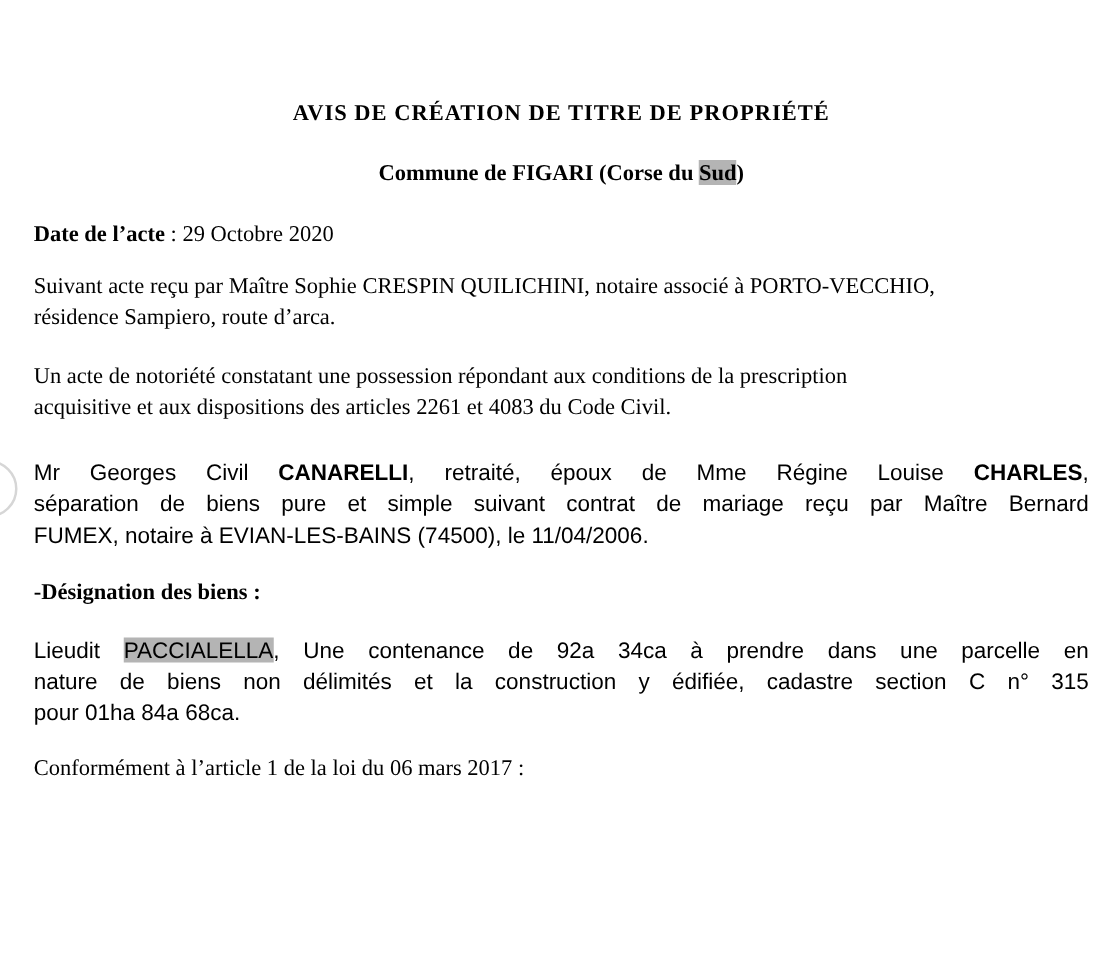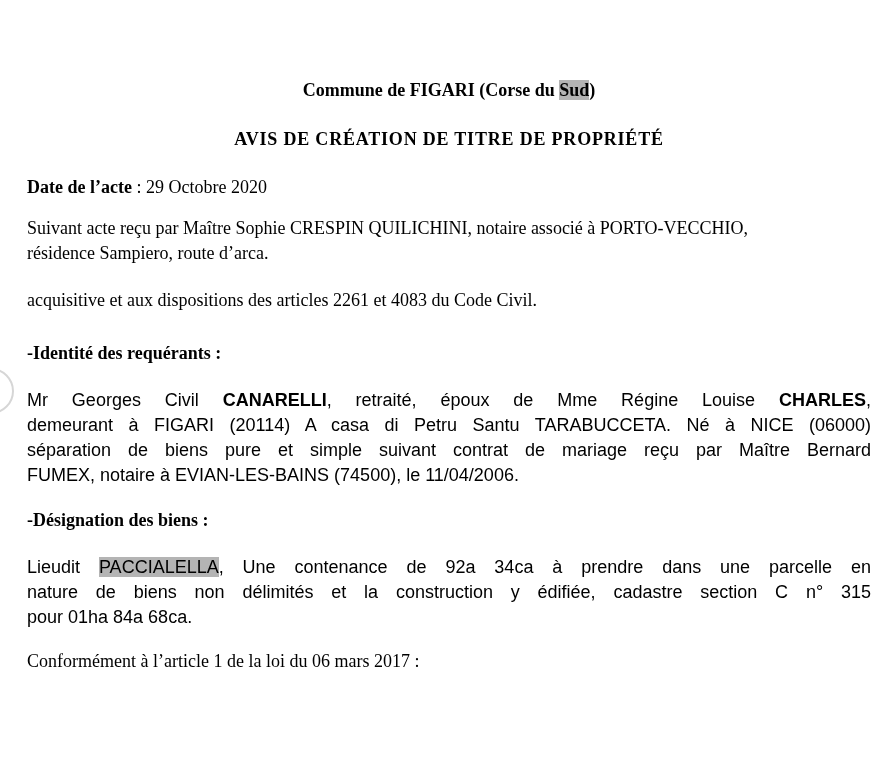--- a/index.html
+++ b/index.html
@@ -55,47 +55,46 @@
     background: transparent;
   }
 </style>
 </head>
 <body style="background: rgb(255, 255, 255);">
 
 <div class="page">
 
   <div class="edge-arc"></div>
 
+  <div class="block serif bold center subtitle g23">AVIS DE CRÉATION DE TITRE DE PROPRIÉTÉ</div>
+
   <div class="block serif bold center g24">
     <span>Commune de FIGARI (Corse du </span><span class="hl">Sud</span><span>)</span>
   </div>
-
-  <div class="block serif bold center subtitle g23">AVIS DE CRÉATION DE TITRE DE PROPRIÉTÉ</div>
 
   <div class="block serif g16">
     <span class="bold">Date de l’acte</span><span> : </span><span>29 Octobre 2020</span>
   </div>
 
   <div class="block serif g22">
     <div class="lline">Suivant acte reçu par Maître Sophie CRESPIN QUILICHINI, notaire associé à PORTO-VECCHIO,</div>
     <div class="lline">résidence Sampiero, route d’arca.</div>
   </div>
 
 
   <div class="block serif g28">
+    <div class="lline">Un acte de notoriété constatant une possession répondant aux conditions de la prescription</div>
     <div class="lline">acquisitive et aux dispositions des articles 2261 et 4083 du Code Civil.</div>
   </div>
 
-  <div class="block serif bold g22">-Identité des requérants :</div>
 
   <div class="block sans g20">
     <div class="jline">
       <span>Mr Georges Civil </span><span class="bold">CANARELLI</span><span>, retraité, époux de Mme Régine Louise </span><span class="bold">CHARLES</span><span>,</span>
     </div>
-    <div class="jline">demeurant à FIGARI (20114) A casa di Petru Santu TARABUCCETA. Né à NICE (06000)</div>
     <div class="jline">séparation de biens pure et simple suivant contrat de mariage reçu par Maître Bernard</div>
     <div class="lline">FUMEX, notaire à EVIAN-LES-BAINS (74500), le 11/04/2006.</div>
   </div>
 
   <div class="block serif bold g22">-Désignation des biens :</div>
 
   <div class="block sans g19">
     <div class="jline">
       <span>Lieudit </span><span class="hl">PACCIALELLA</span><span>, Une contenance de 92a 34ca à prendre dans une parcelle en</span>
     </div>

